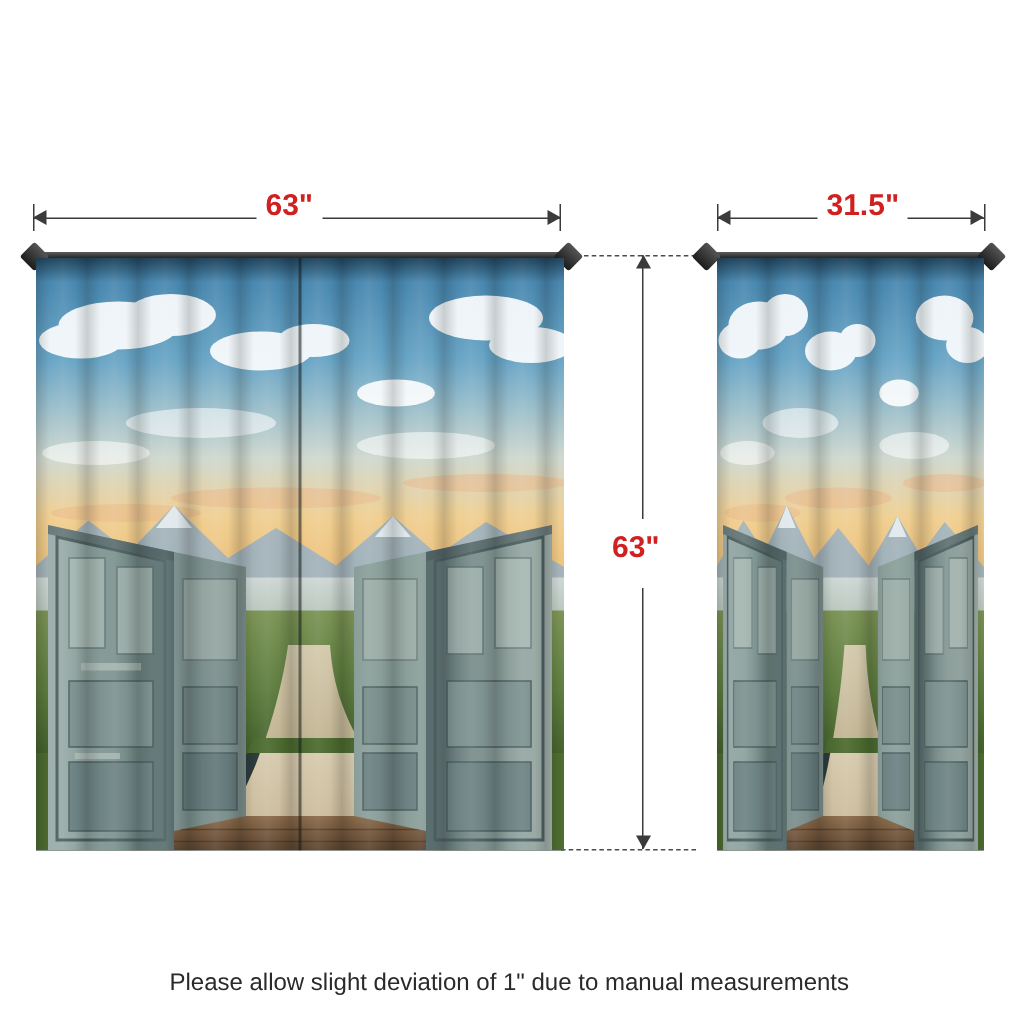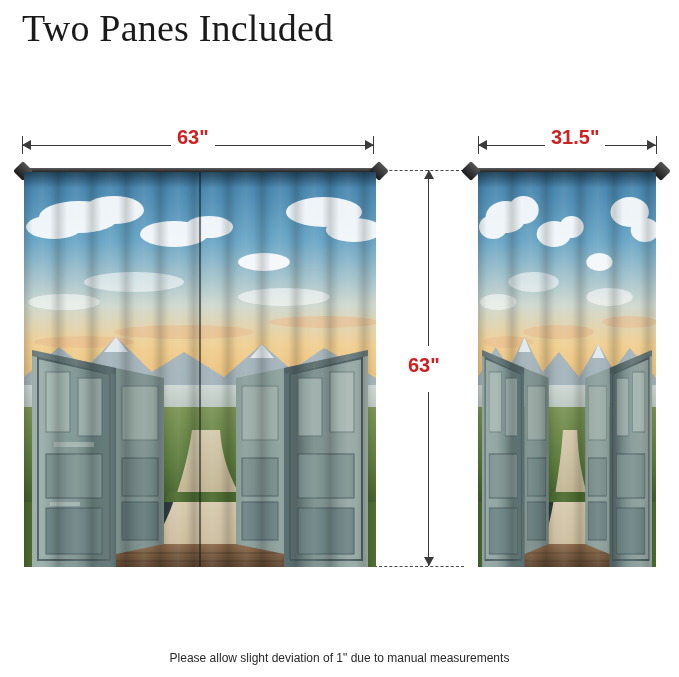--- a/index.html
+++ b/index.html
@@ -34,21 +34,21 @@
   }
 
   
   .footer-note {
     position: absolute;
     left: 0;
     right: 0;
     bottom: 12px;
     text-align: center;
     font-family: "Liberation Sans", sans-serif;
-    font-size: 12px;
+    font-size: 16px;
     color: #2a2a2a;
   }
 
   
   .dim-label {
     position: absolute;
     color: #d02020;
     font-family: "Liberation Sans", sans-serif;
     font-weight: bold;
     font-size: 20px;
@@ -165,21 +165,20 @@
     left: 0; right: 0; top: 0;
     height: 16px;
     background: linear-gradient(180deg, rgba(0,0,0,0.45), rgba(0,0,0,0));
   }
 </style>
 </head>
 <body>
 
 <div id="page">
 
-  <div class="title">Two Panes Included</div>
 
   <div class="mline mline-h" style="left:22px; top:145px; width:352px;"></div>
   <div class="arrow arrow-left" style="left:22px; top:140px;"></div>
   <div class="arrow arrow-right" style="left:365px; top:140px;"></div>
   <div class="tick" style="left:22px; top:136px; height:18px;"></div>
   <div class="tick" style="left:373px; top:136px; height:18px;"></div>
   <div class="dim-label dim-w1">63"</div>
 
   <div class="mline mline-h" style="left:478px; top:145px; width:178px;"></div>
   <div class="arrow arrow-left" style="left:478px; top:140px;"></div>

